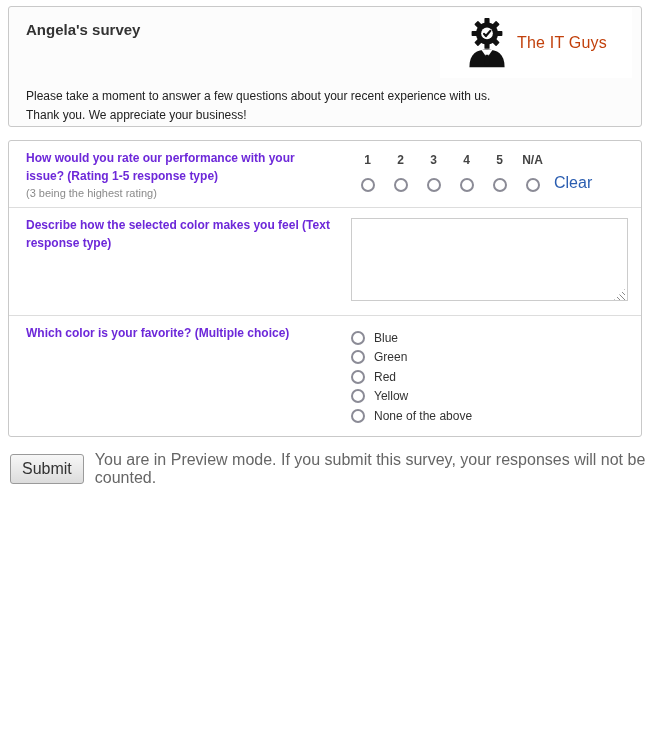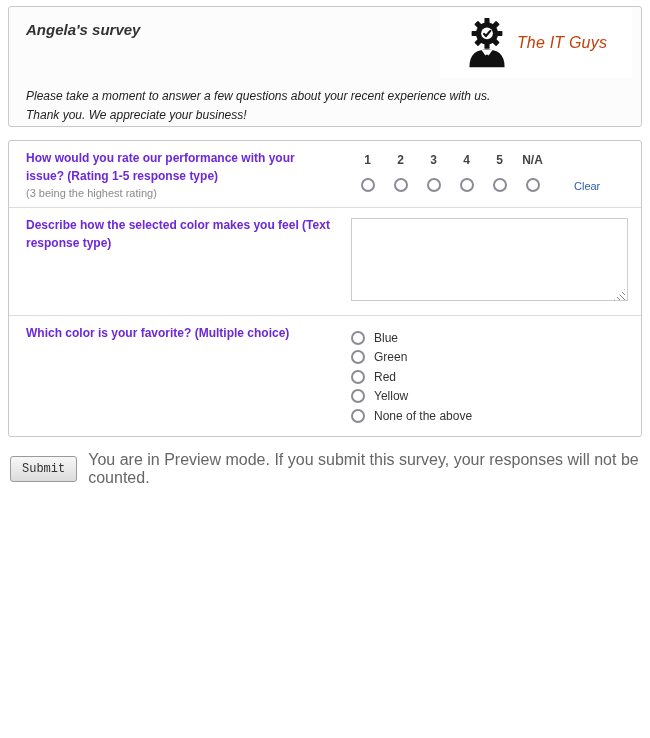--- a/index.html
+++ b/index.html
@@ -16,21 +16,20 @@
     border-radius: 3px;
     background: #ffffff;
   }
 
   
   .header-card {
     margin-top: 6px;
     height: 121px;
     position: relative;
     background: #fcfcfc;
-    font-style: italic;
   }
   .header-title {
     position: absolute;
     top: 14px; left: 17px;
     font-size: 15px;
     font-weight: bold;
     color: #333333;
   }
   .logo-box {
     position: absolute;
@@ -93,24 +92,24 @@
     width: 14px; height: 14px;
     border: 2px solid #8b8b96;
     border-radius: 50%;
     background: #ffffff;
     margin: 0;
     display: inline-block;
     vertical-align: middle;
     cursor: pointer;
   }
   .clear-link {
-    font-size: 11px;
+    font-size: 16px;
     color: #2a5db0;
     text-decoration: none;
-    margin-left: 25px;
+    margin-left: 5px;
     padding-bottom: 1px;
     display: inline-block;
     cursor: pointer;
     text-align: right;
   }
 
   
   .choices { padding-top: 4px; }
   .choice { display: flex; align-items: center; gap: 9px; height: 19.5px; }
   .choice-label { font-size: 12px; color: #333333; }
@@ -136,22 +135,22 @@
   }
 
   
   .footer-row {
     display: flex;
     align-items: center;
     gap: 11px;
     margin: 14px 0 0 10px;
   }
   .submit-btn {
-    font-family: Liberation Mono, monospace;
-    font-size: 12px;
+    font-family: Liberation Sans, sans-serif;
+    font-size: 16px;
     color: #333333;
     padding: 5px 11px;
     background: linear-gradient(#f7f7f7, #dcdcdc);
     border: 1px solid #9a9a9a;
     border-radius: 3px;
     cursor: pointer;
   }
   .preview-msg { font-size: 16px; color: #666666; }
 </style>
 </head>

